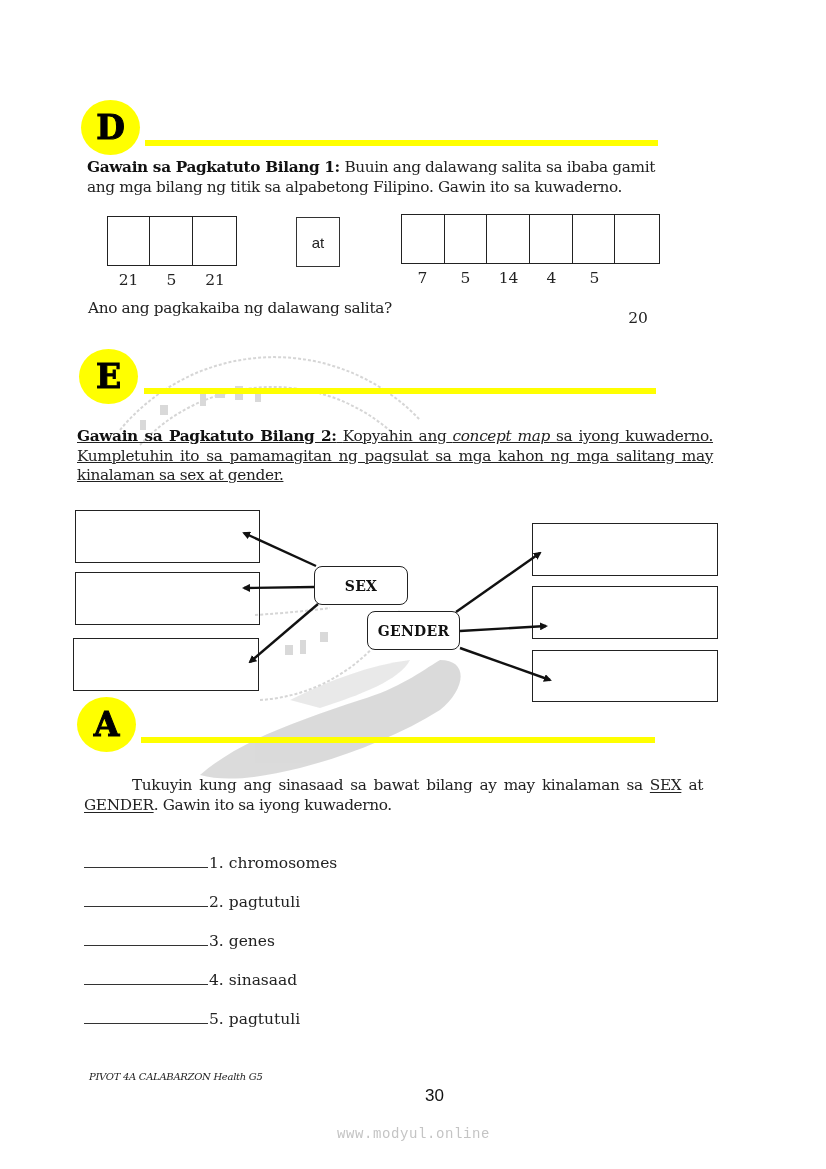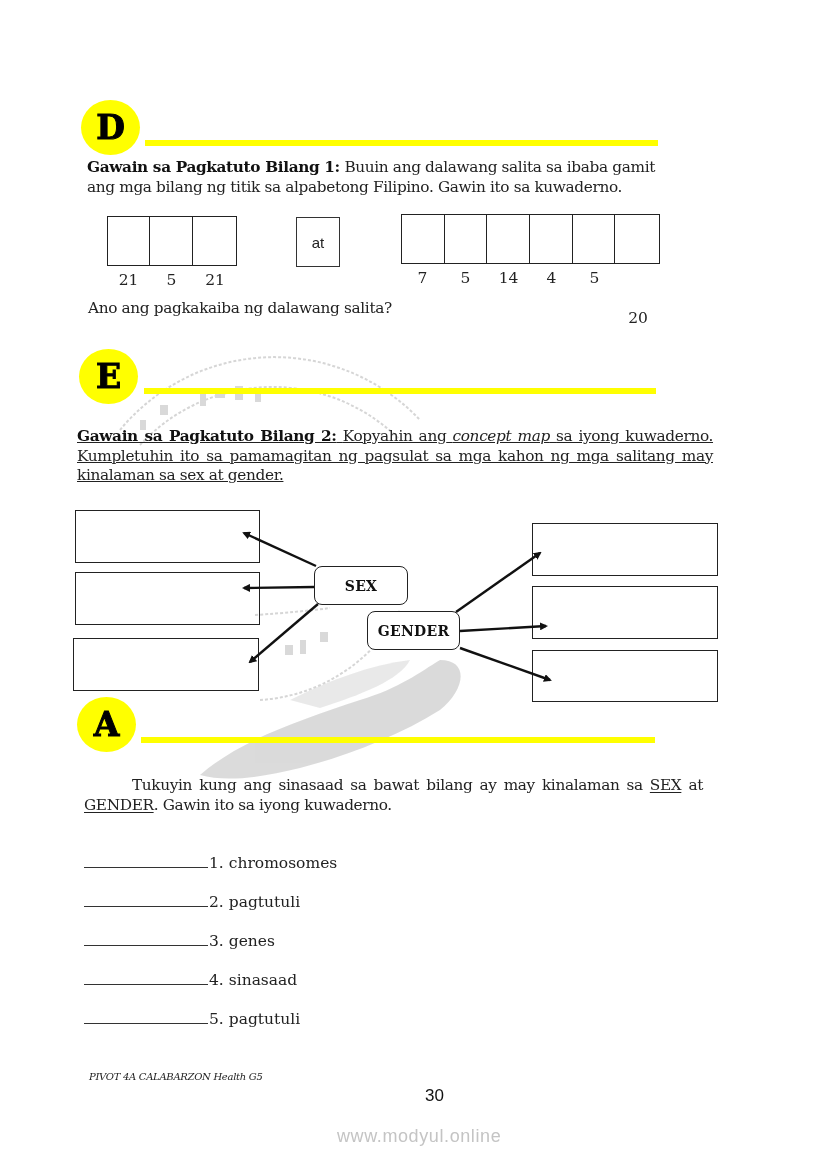--- a/index.html
+++ b/index.html
@@ -35,21 +35,21 @@
   .node {
     position: absolute; border: 1.5px solid #222; border-radius: 8px; box-sizing: border-box; background: #fff;
     display: flex; align-items: center; justify-content: center;
     font-family: "DejaVu Serif", serif; font-weight: bold; font-size: 14px; color: #111; letter-spacing: 0.3px;
   }
   svg.arrows { position: absolute; left: 0; top: 0; width: 826px; height: 1169px; pointer-events: none; }
   .item { position: absolute; left: 84px; font-size: 15.5px; color: #222; display: flex; align-items: baseline; }
   .blank { display: inline-block; width: 124px; border-bottom: 1px solid #333; height: 14px; margin-right: 1px; }
   .footer-left { position: absolute; left: 89px; top: 1071px; font-style: italic; font-size: 10px; color: #222; font-family: "DejaVu Serif", serif; letter-spacing: -0.3px; }
   .page-num { position: absolute; left: 425px; top: 1074px; font-family: "Liberation Sans", sans-serif; font-size: 17px; color: #111; margin-top: 12px; }
-  .site { position: absolute; left: 337px; top: 1126px; font-family: Liberation Sans, sans-serif; font-size: 18px; color: #c4c4c4; letter-spacing: 0.6px; }
+  .site { position: absolute; left: 337px; top: 1126px; font-family: Liberation Mono, monospace; font-size: 14px; color: #c4c4c4; letter-spacing: 0.6px; }
   u { text-decoration: underline; text-underline-offset: 2px; }
 </style>
 </head>
 <body>
 
 <svg class="watermark" viewBox="0 0 826 1169">
   <g fill="none" stroke="#d6d6d6" stroke-width="2" stroke-dasharray="3 2">
     <path d="M 120 430 A 200 200 0 0 1 420 420"></path>
     <path d="M 140 445 A 180 180 0 0 1 400 440"></path>
     <path d="M 260 700 A 170 170 0 0 0 400 610"></path>

